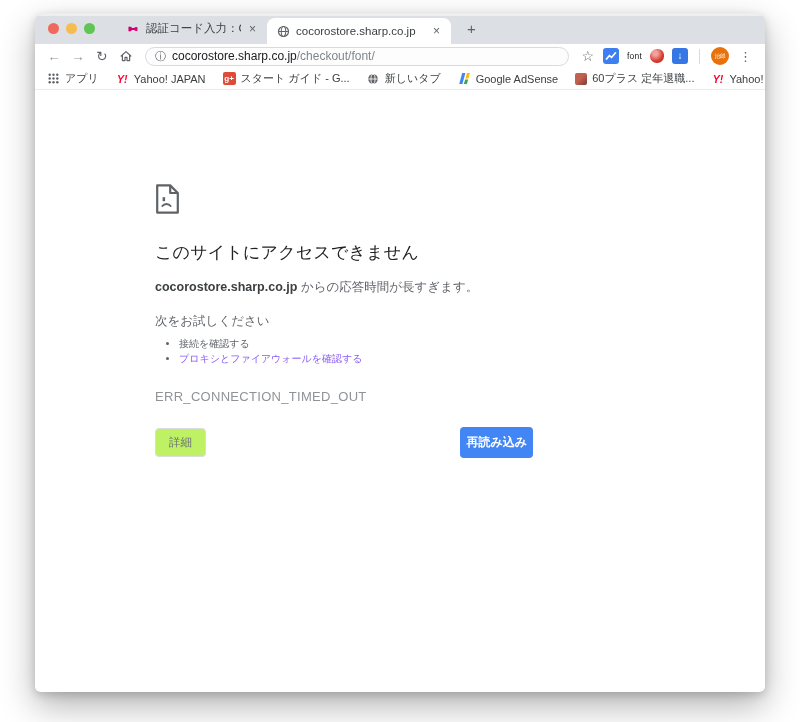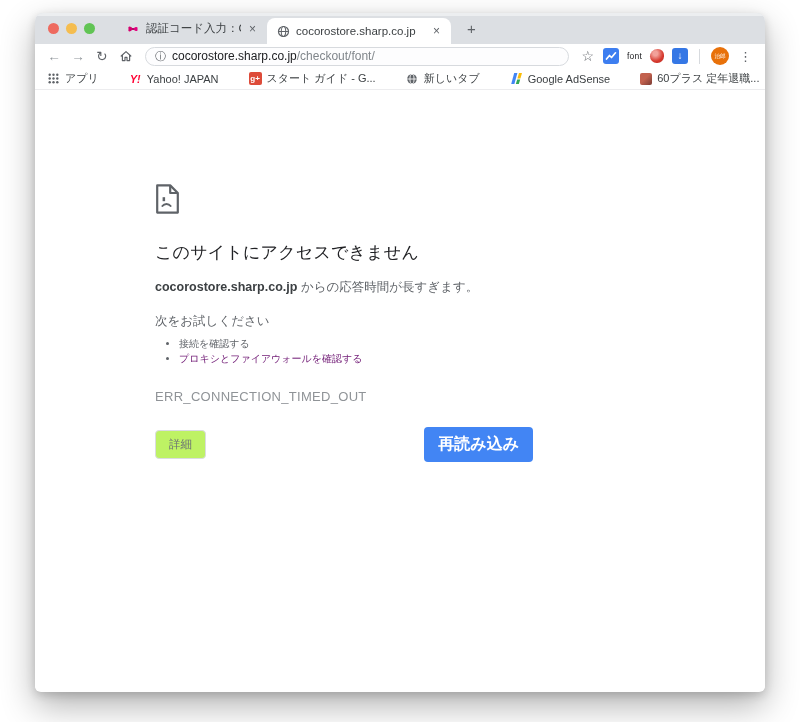--- a/index.html
+++ b/index.html
@@ -46,42 +46,42 @@
   .ext-chart { background:#3d7ef0; border-radius:3px; }
   .ext-font { width:auto; font-size:8.5px; color:#202124; letter-spacing:.2px; }
   .ext-red { background:radial-gradient(circle at 38% 32%, #f2a19a 0 18%, #d63a2f 60%, #b92a20); border-radius:55% 45% 50% 50%; width:14px; height:14px; }
   .ext-dl { background:#3577e5; border-radius:3px; color:#fff; font-size:10px; font-weight:bold; line-height:1; }
   .tb-divider { width:1px; height:15px; background:#d7dade; margin:0 6px; }
   .avatar { width:18px; height:18px; border-radius:50%; background:#e8710a; color:#fff; display:flex; align-items:center; justify-content:center; overflow:hidden; margin:0 3px; }
   .avatar span { font-size:9px; transform:scale(.62); white-space:nowrap; }
   .kebab { font-size:13px; color:#5f6368; padding:0 5px; letter-spacing:0; }
 
   
-  .bookmarks { height:22px; background:#ffffff; border-bottom:1px solid #ececee; display:flex; align-items:center; padding:0 12px; gap:30px; font-size:11px; color:#3c4043; }
+  .bookmarks { height:22px; background:#ffffff; border-bottom:1px solid #ececee; display:flex; align-items:center; padding:0 12px; gap:17px; font-size:11px; color:#3c4043; }
   .bm { display:flex; align-items:center; gap:5px; white-space:nowrap; }
   .bm-icon { width:13px; height:13px; display:flex; align-items:center; justify-content:center; flex:0 0 auto; }
   .yahoo-glyph { color:#ff0033; font-weight:bold; font-style:italic; font-size:10.5px; }
   .gplus { background:#dd4b39; border-radius:2px; width:13px; height:13px; color:#fff; font-size:8px; font-weight:bold; display:flex; align-items:center; justify-content:center; }
   .photo-thumb { width:12px; height:12px; border-radius:2px; background:linear-gradient(135deg,#c2614e 0 45%,#7a3b33); }
 
   
   .content { position:relative; height:601px; background:#ffffff; }
   .error-main { margin-left:120px; padding-top:94px; width:378px; color:#5f6368; }
   .sad-icon { display:block; }
   .err-heading { margin-top:27px; font-size:17px; font-weight:500; color:#202124; letter-spacing:.2px; }
   .err-msg { margin-top:15px; font-size:12.5px; color:#5f6368; }
   .err-msg b { color:#3c4043; }
   .try-heading { margin-top:17px; font-size:12.5px; }
   .suggestions { margin-top:6px; padding-left:24px; font-size:10px; line-height:1.5; }
   .suggestions li { color:#5f6368; }
-  .suggestions .link { color:#701a75; cursor:pointer; }
+  .suggestions .link { color:#8b5cf6; cursor:pointer; }
   .err-code { margin-top:23px; font-size:13px; color:#8f9397; letter-spacing:.3px; }
   .btn-row { margin-top:23px; display:flex; justify-content:space-between; align-items:center; }
   .btn-details { background:#bef264; border:1px solid #dadce0; border-radius:4px; padding:6px 13px; font-size:11.5px; color:#6b7075; font-family:inherit; }
-  .btn-reload { background:#4285f4; border:none; border-radius:4px; padding:7px 14px; font-size:16px; font-weight:bold; color:#ffffff; font-family:inherit; }
+  .btn-reload { background:#4285f4; border:none; border-radius:4px; padding:7px 6px; font-size:12px; font-weight:bold; color:#ffffff; font-family:inherit; }
 </style>
 </head>
 <body>
 
 <div class="canvas">
   <div class="window">
 
     <div class="tabstrip">
       <div class="traffic">
         <div class="light" style="background:#ee6a5f"></div>

